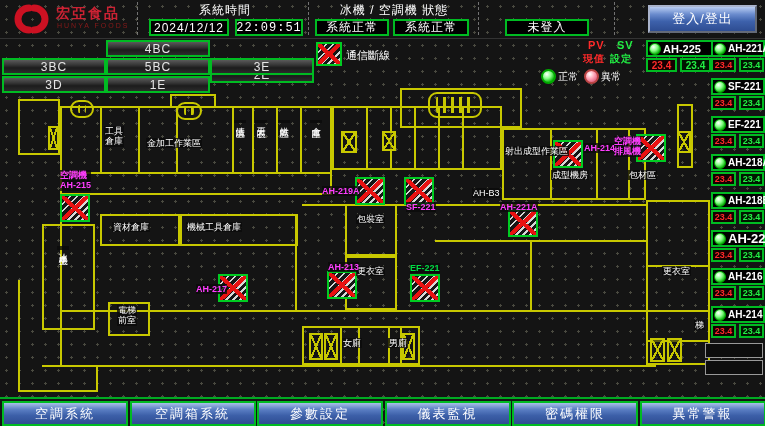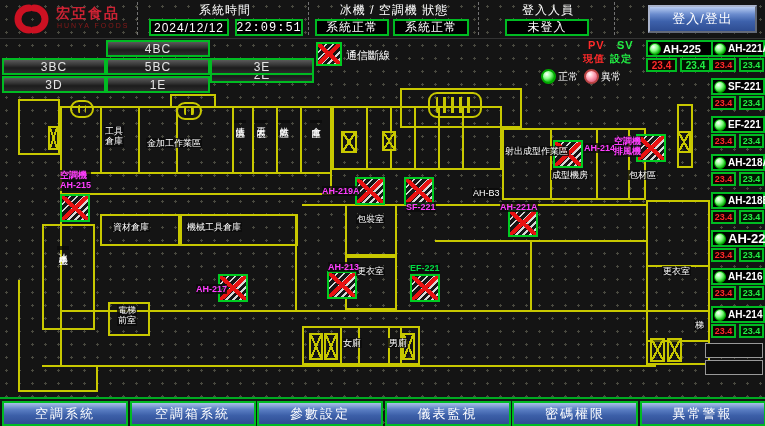--- a/index.html
+++ b/index.html
@@ -115,21 +115,20 @@
     <div class="hsep" style="left:614px;"></div>
 
     <div class="hlabel" style="left:150px;width:150px;">系統時間</div>
     <div class="gbox" style="left:149px;top:19px;width:76px;height:13px;">2024/12/12</div>
     <div class="gbox" style="left:235px;top:19px;width:64px;height:13px;font-family:Liberation Mono, monospace;">22:09:51</div>
 
     <div class="hlabel" style="left:318px;width:152px;">冰機 / 空調機 狀態</div>
     <div class="gbox" style="left:315px;top:19px;width:70px;height:13px;">系統正常</div>
     <div class="gbox" style="left:393px;top:19px;width:72px;height:13px;">系統正常</div>
 
-    <div class="hlabel" style="left:486px;width:124px;">登入人員</div>
     <div class="gbox" style="left:505px;top:19px;width:80px;height:13px;text-align:right;">未登入</div>
 
     <div id="login-btn">登入/登出</div>
   </div>
 
   <div class="offline-marker" style="left:316px;top:42px;width:22px;height:20px;"></div>
   <div class="leg-text" style="left:346px;top:48px;font-size:11px;">通信斷線</div>
 
   <div class="pvsv" style="left:588px;top:39px;color:#ff2a2a;">PV</div>
   <div class="pvsv" style="left:617px;top:39px;color:#22ee44;">SV</div>

